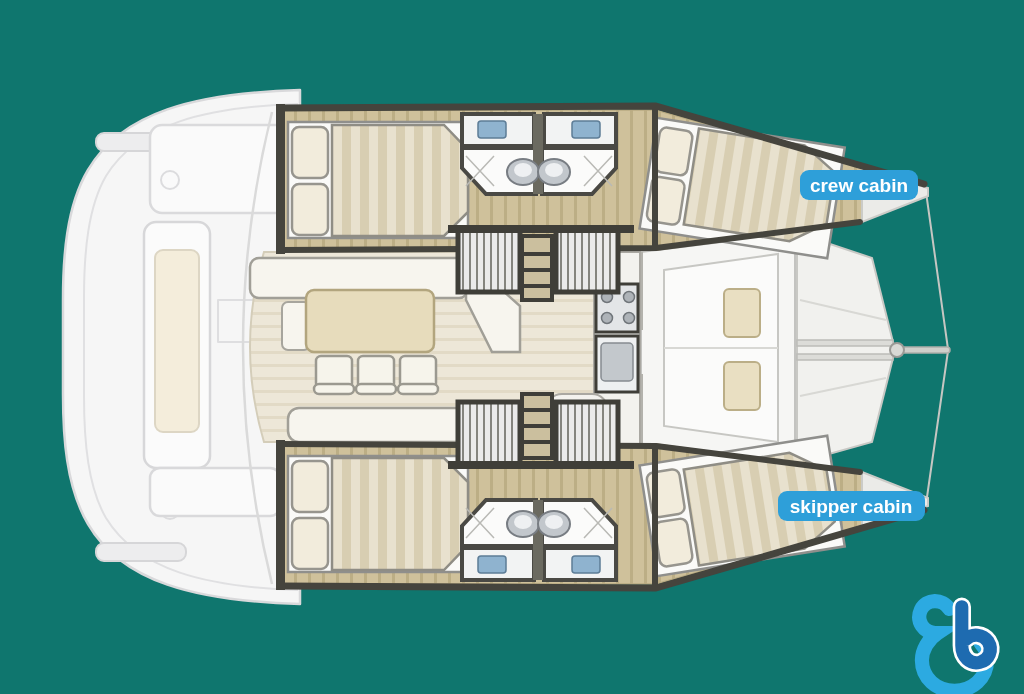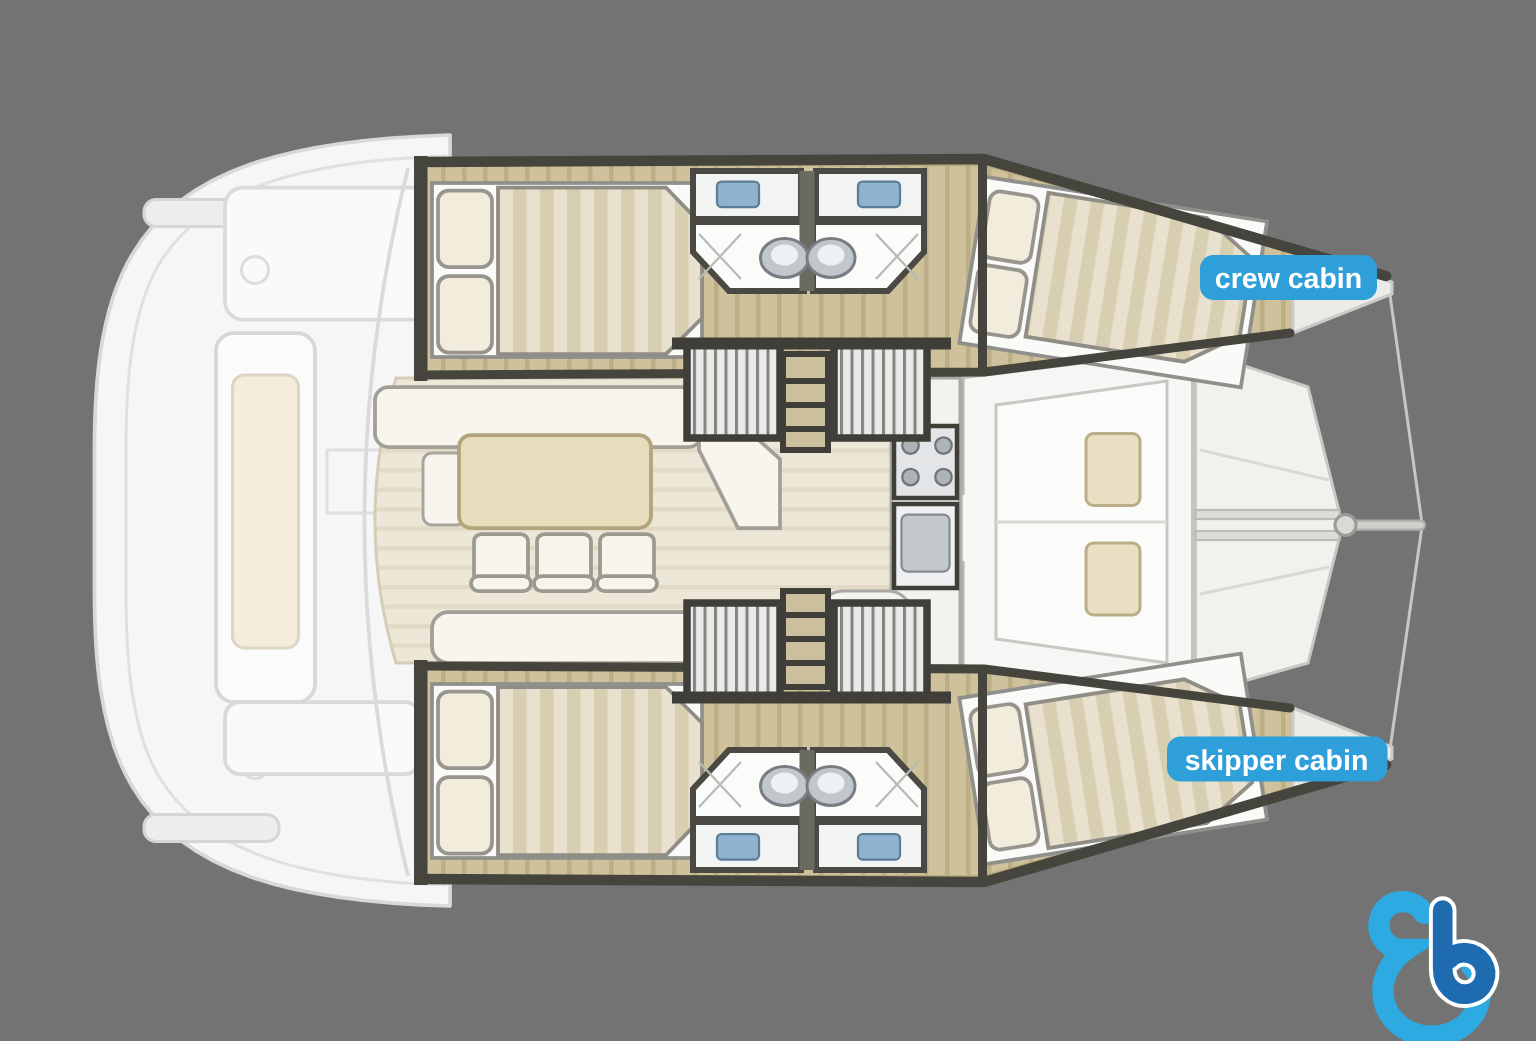--- a/index.html
+++ b/index.html
@@ -1,16 +1,16 @@
 <!DOCTYPE html>
 <html><head>
 <meta charset="utf-8">
 <style>
   html,body{margin:0;padding:0;background:#ffffff;}
-  .stage{position:relative;width:1024px;height:694px;background:#737373;overflow:hidden;
+  .stage{position:relative;width:1024px;height:694px;background:#0f766e;overflow:hidden;
          font-family:"Liberation Sans",sans-serif;text-decoration:underline;}
   svg{display:block;}
   .badge-text{font:700 19px "Liberation Sans",sans-serif;fill:#ffffff;}
 </style>
 </head>
 <body>
 
 <div class="stage">
 <svg width="1024" height="694" viewBox="0 0 1024 694">
   <defs>

